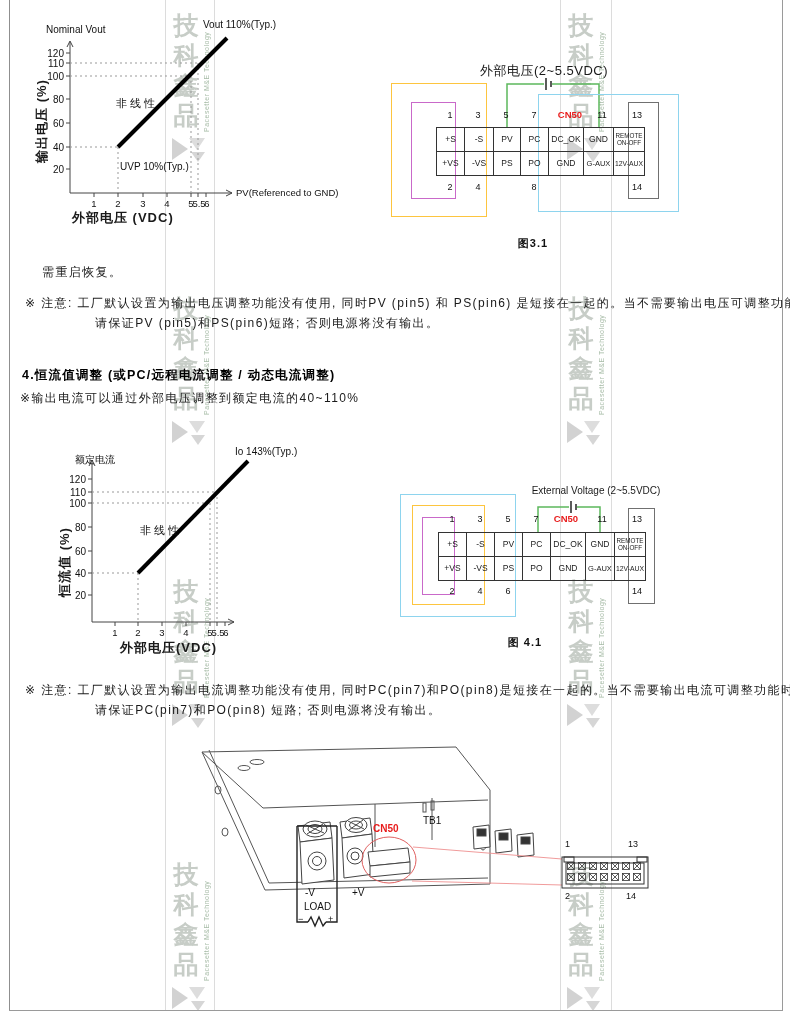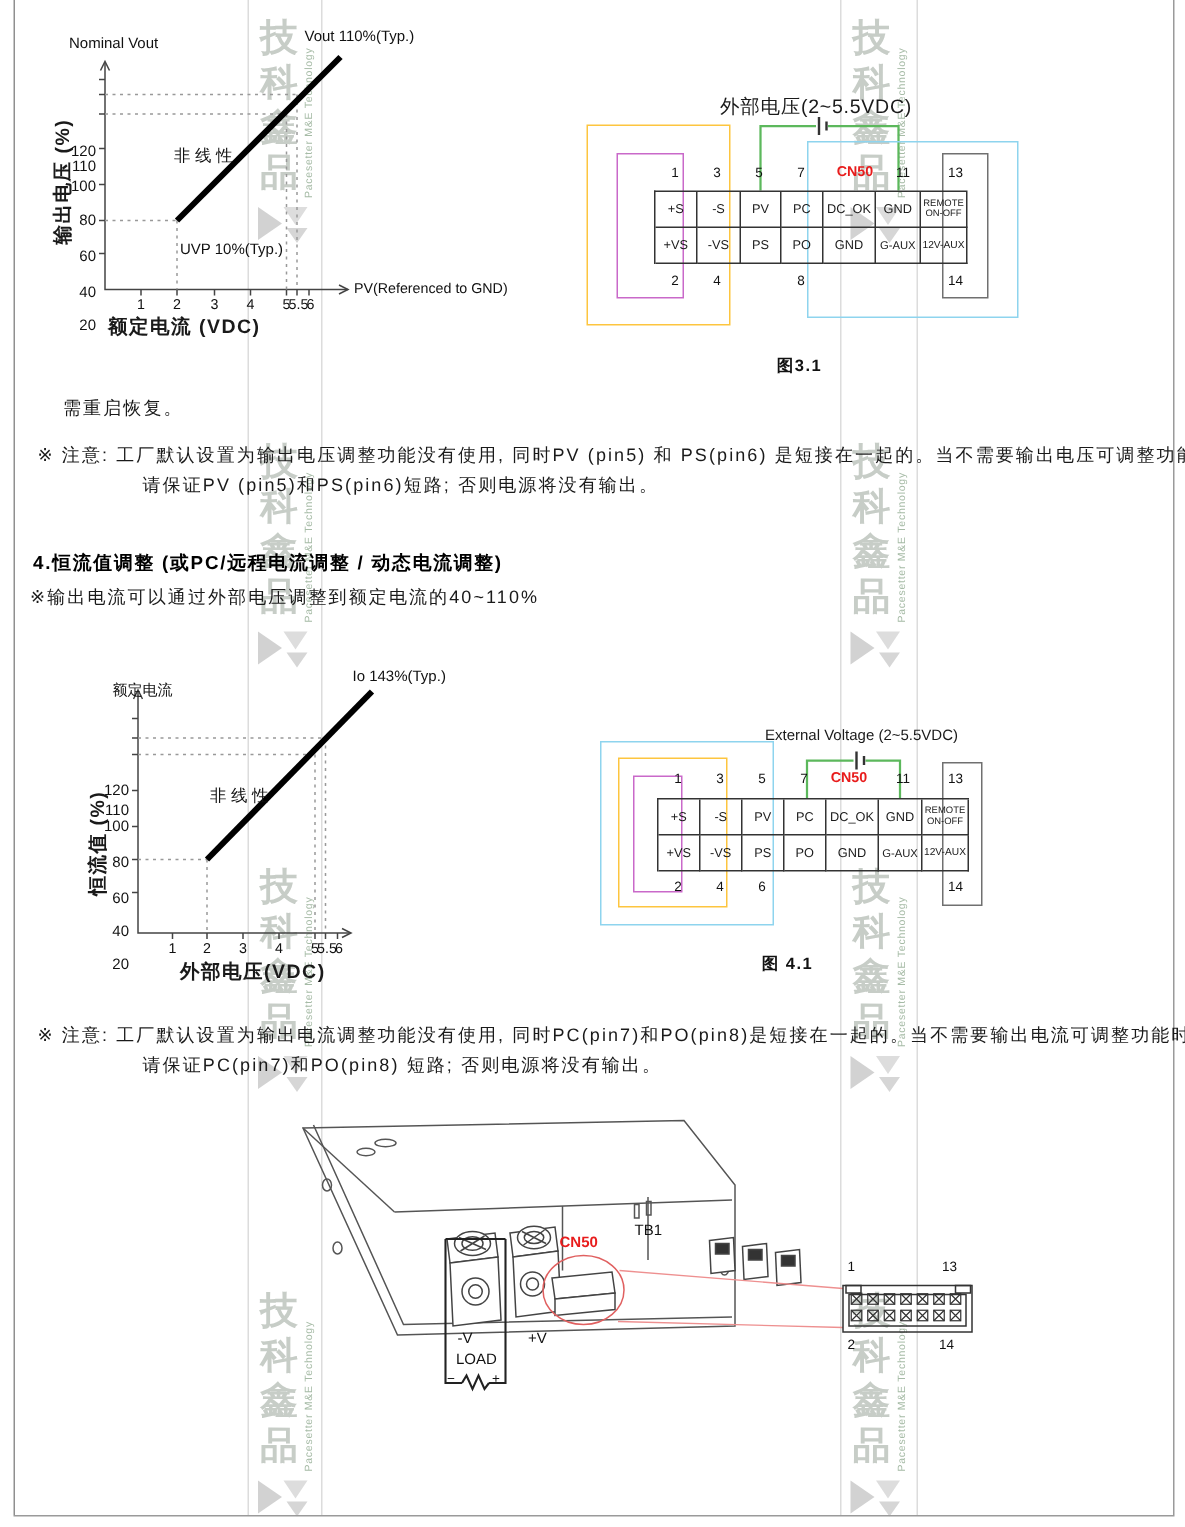--- a/index.html
+++ b/index.html
@@ -22,21 +22,21 @@
   .wm-logo .tri1{position:absolute;left:0;top:2px;width:0;height:0;border-top:11px solid transparent;
          border-bottom:11px solid transparent;border-left:16px solid #d2d2d2;}
   .wm-logo .tri2{position:absolute;left:17px;top:2px;width:0;height:0;border-left:8px solid transparent;
          border-right:8px solid transparent;border-top:12px solid #dddddd;}
   .wm-logo .tri3{position:absolute;left:19px;top:16px;width:0;height:0;border-left:7px solid transparent;
          border-right:7px solid transparent;border-top:10px solid #d6d6d6;}
   .content{position:absolute;left:0;top:0;width:778px;height:1018px;z-index:2;}
   
   .chart{position:absolute;}
   .chart svg{position:absolute;left:0;top:0;}
-  .tick{position:absolute;font-size:10px;color:#111;margin-top:48px;}
+  .tick{position:absolute;font-size:10px;color:#111;}
   .xtick{position:absolute;font-size:9.5px;color:#111;text-align:center;}
   .axis-title{position:absolute;font-size:13px;font-weight:bold;letter-spacing:1px;}
   .small-lab{position:absolute;font-size:10px;color:#111;}
   
   .fig{position:absolute;}
   .cbox{position:absolute;border:1px solid;}
   .ptable{position:absolute;display:grid;border-top:1px solid #333;border-left:1px solid #333;background:transparent;}
   .cell{border-right:1px solid #333;border-bottom:1px solid #333;display:flex;align-items:center;
         justify-content:center;font-size:8.5px;height:23px;text-align:center;line-height:1.05;}
   .ptable .cell:nth-child(7){font-size:6.3px;white-space:normal;padding:0 1px;}
@@ -196,21 +196,21 @@
             <path d="M171,66 V183"></path>
             <path d="M178,53 V183"></path>
         </g>
         <path d="M98,137 L207,28" stroke="#000" stroke-width="4"></path>
       </svg>
       <span class="small-lab" style="left:26px;top:14px;">Nominal Vout</span>
       <span class="small-lab" style="left:183px;top:9px;">Vout 110%(Typ.)</span>
       <span class="small-lab" style="left:96px;top:86px;letter-spacing:3px;font-size:11px;">非线性</span>
       <span class="small-lab" style="left:100px;top:151px;">UVP 10%(Typ.)</span>
       <span class="small-lab" style="left:216px;top:177px;font-size:9.5px;">PV(Referenced to GND)</span>
-      <span class="axis-title" style="left:52px;top:199px;">额定电流 (VDC)</span>
+      <span class="axis-title" style="left:52px;top:199px;">外部电压 (VDC)</span>
       <span class="axis-title" style="left:-26px;top:102px;width:96px;text-align:center;transform:rotate(-90deg);">输出电压 (%)</span>
       <span class="tick" style="left:20px;top:38px;width:24px;text-align:right;">120</span>
       <span class="tick" style="left:20px;top:48px;width:24px;text-align:right;">110</span>
       <span class="tick" style="left:20px;top:61px;width:24px;text-align:right;">100</span>
       <span class="tick" style="left:20px;top:84px;width:24px;text-align:right;">80</span>
       <span class="tick" style="left:20px;top:108px;width:24px;text-align:right;">60</span>
       <span class="tick" style="left:20px;top:132px;width:24px;text-align:right;">40</span>
       <span class="tick" style="left:20px;top:154px;width:24px;text-align:right;">20</span>
       <span class="xtick" style="left:66px;top:188px;width:16px;">1</span>
       <span class="xtick" style="left:90px;top:188px;width:16px;">2</span>
@@ -300,21 +300,21 @@
       <span class="xtick" style="left:77px;top:182px;width:16px;">1</span>
       <span class="xtick" style="left:100px;top:182px;width:16px;">2</span>
       <span class="xtick" style="left:124px;top:182px;width:16px;">3</span>
       <span class="xtick" style="left:148px;top:182px;width:16px;">4</span>
       <span class="xtick" style="left:174px;top:182px;width:12px;">5</span>
       <span class="xtick" style="left:181px;top:182px;width:14px;">5.5</span>
       <span class="xtick" style="left:190px;top:182px;width:12px;">6</span>
     </div>
 
     <div class="fig" style="left:395px;top:485px;width:270px;height:180px;">
-      <span class="t" style="left:115px;top:0px;width:140px;font-size:10px;">External Voltage (2~5.5VDC)</span>
+      <span class="t" style="left:131px;top:0px;width:140px;text-align:center;font-size:10px;">External Voltage (2~5.5VDC)</span>
       <svg class="figsvg" width="270" height="180" viewBox="0 0 270 180">
         <path d="M143,47 V22 H174 M182,22 H205 V47" stroke="#5cb85c" stroke-width="1.5" fill="none"></path>
         <path d="M176,16 V28" stroke="#333" stroke-width="1.6"></path>
         <path d="M181,19 V25" stroke="#333" stroke-width="1.6"></path>
       </svg>
       <div class="cbox" style="left:5px;top:9px;width:114px;height:121px;border-color:#8ed4ee;border-width:1.5px;"></div>
       <div class="cbox" style="left:17px;top:20px;width:71px;height:98px;border-color:#fdc53f;border-width:1.5px;"></div>
       <div class="cbox" style="left:27px;top:32px;width:31px;height:76px;border-color:#c969c9;border-width:1.5px;"></div>
       <div class="cbox" style="left:233px;top:23px;width:25px;height:94px;border-color:#707070;"></div>
       <div class="ptable" style="left:43px;top:47px;grid-template-columns:28px 28px 28px 28px 35px 29px 31px;">

